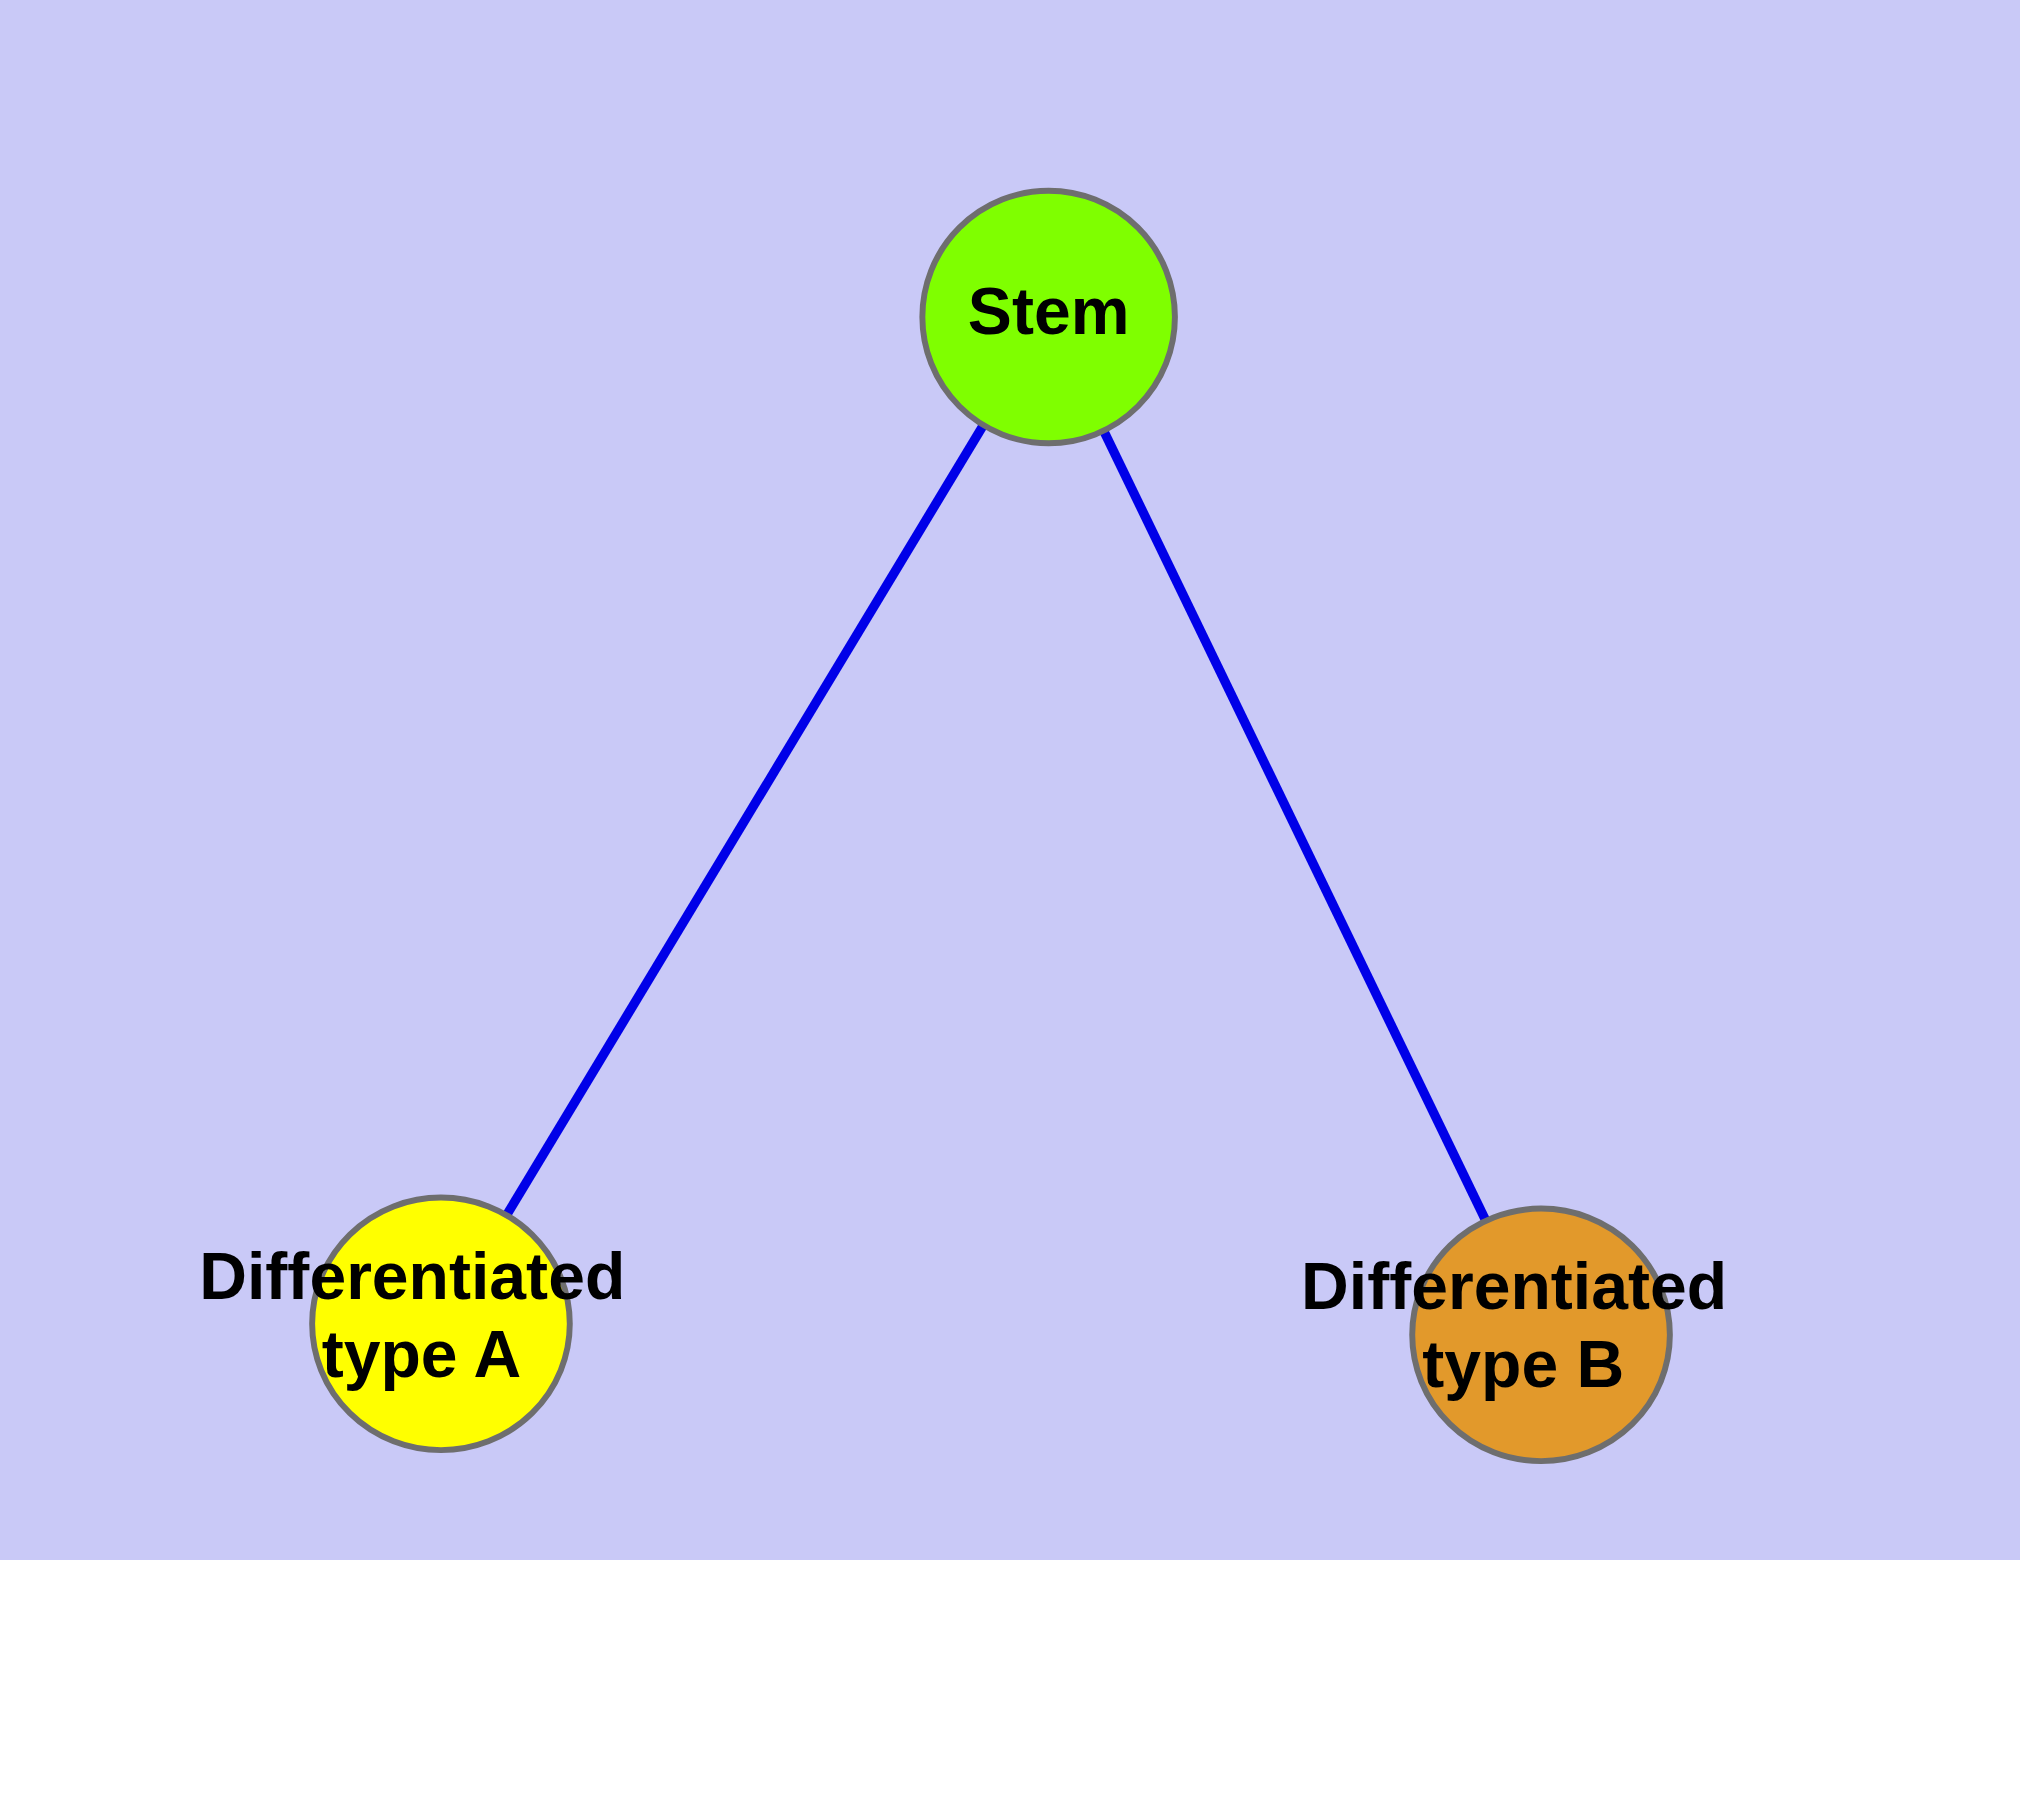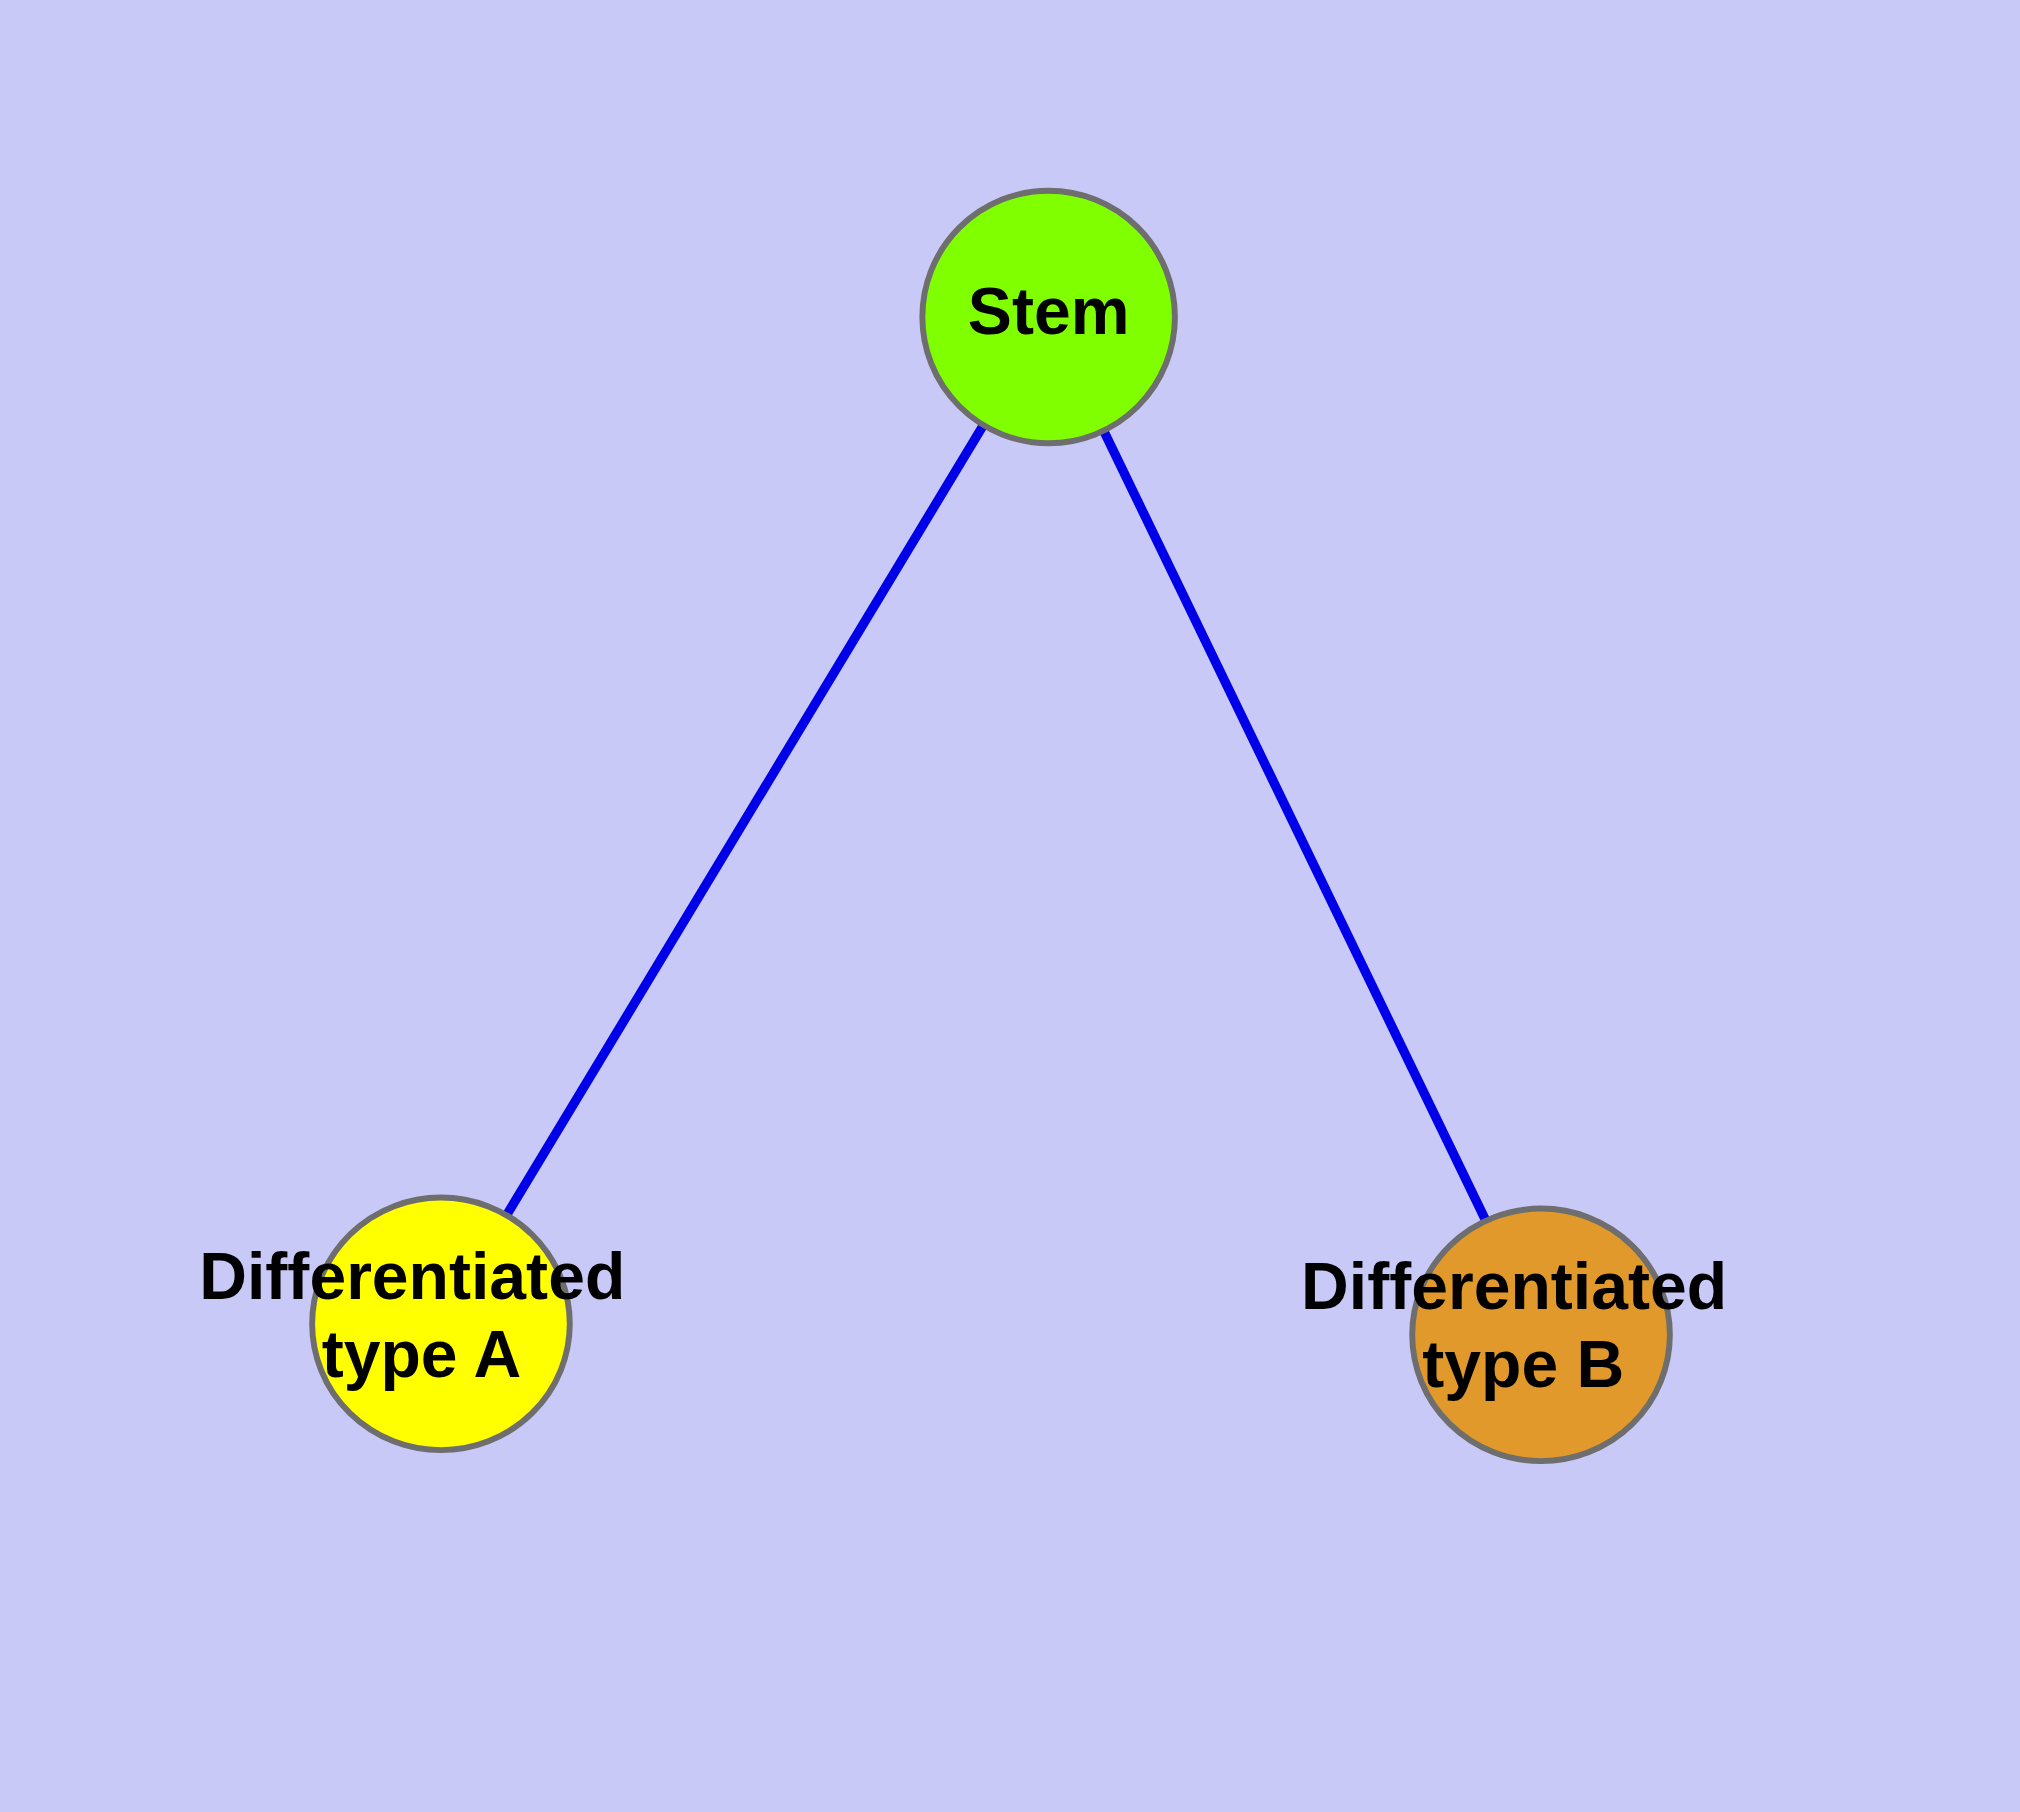--- a/index.html
+++ b/index.html
@@ -6,21 +6,21 @@
     margin: 0;
     padding: 0;
     background: #ffffff;
   }
   body {
     font-family: "Liberation Sans", sans-serif;
   }
   #canvas {
     position: relative;
     width: 2021px;
-    height: 1812px;
+    height: 1560px;
     overflow: hidden;
     background: #c9c9f7;
   }
   #graph-svg {
     position: absolute;
     left: 0;
     top: 0;
     width: 2021px;
     height: 1812px;
     display: block;

